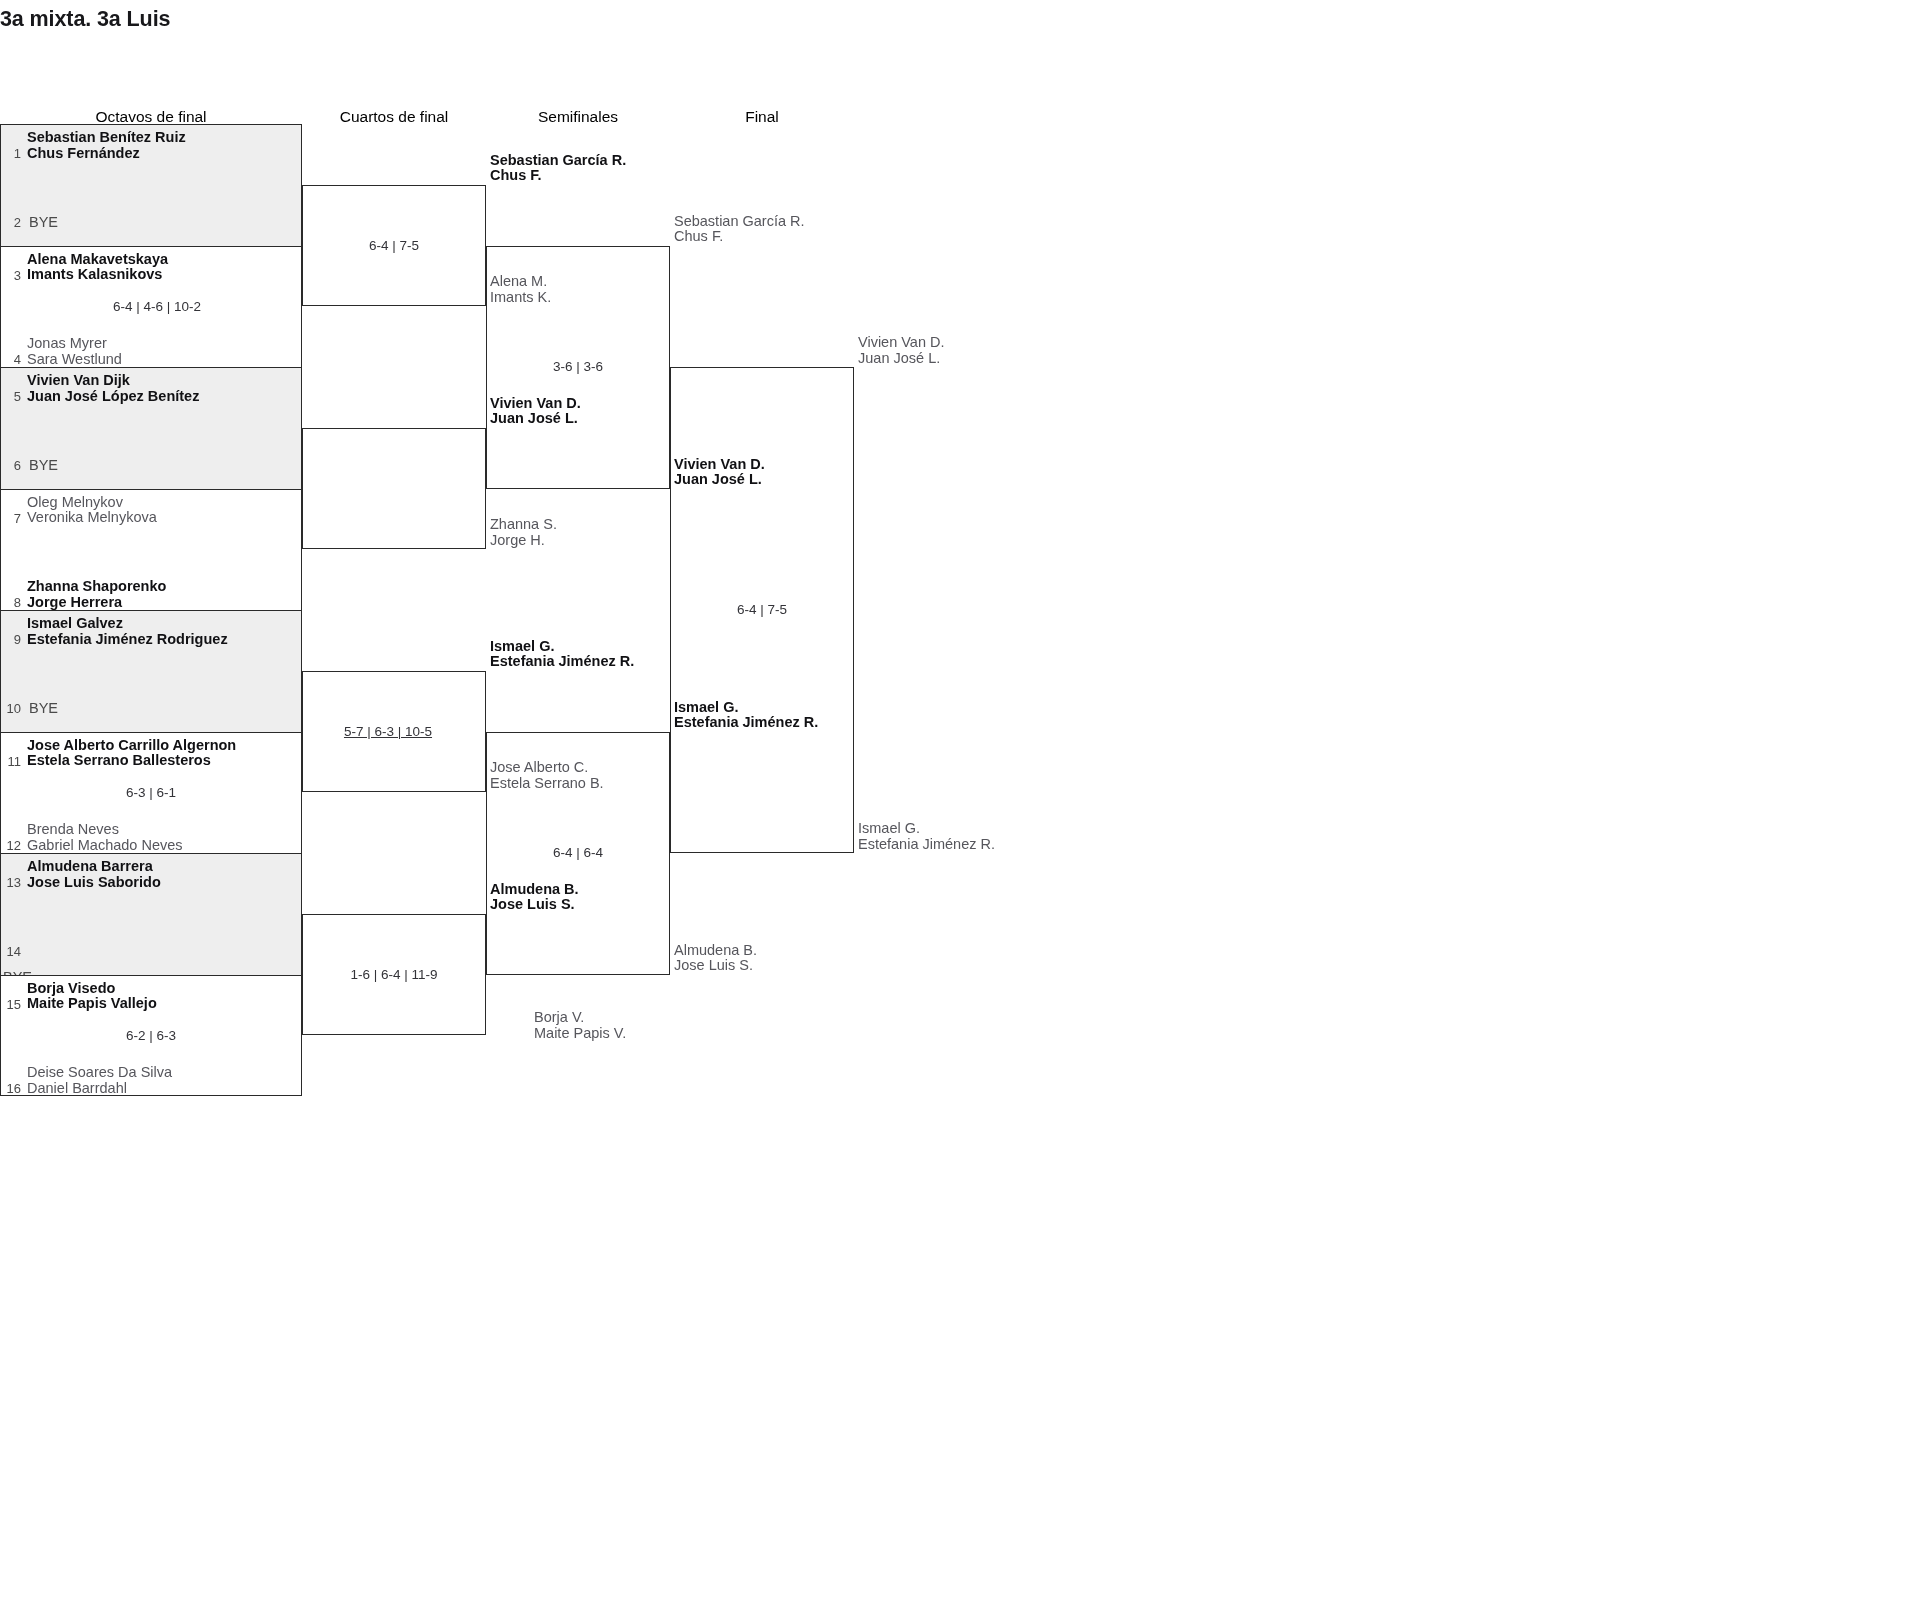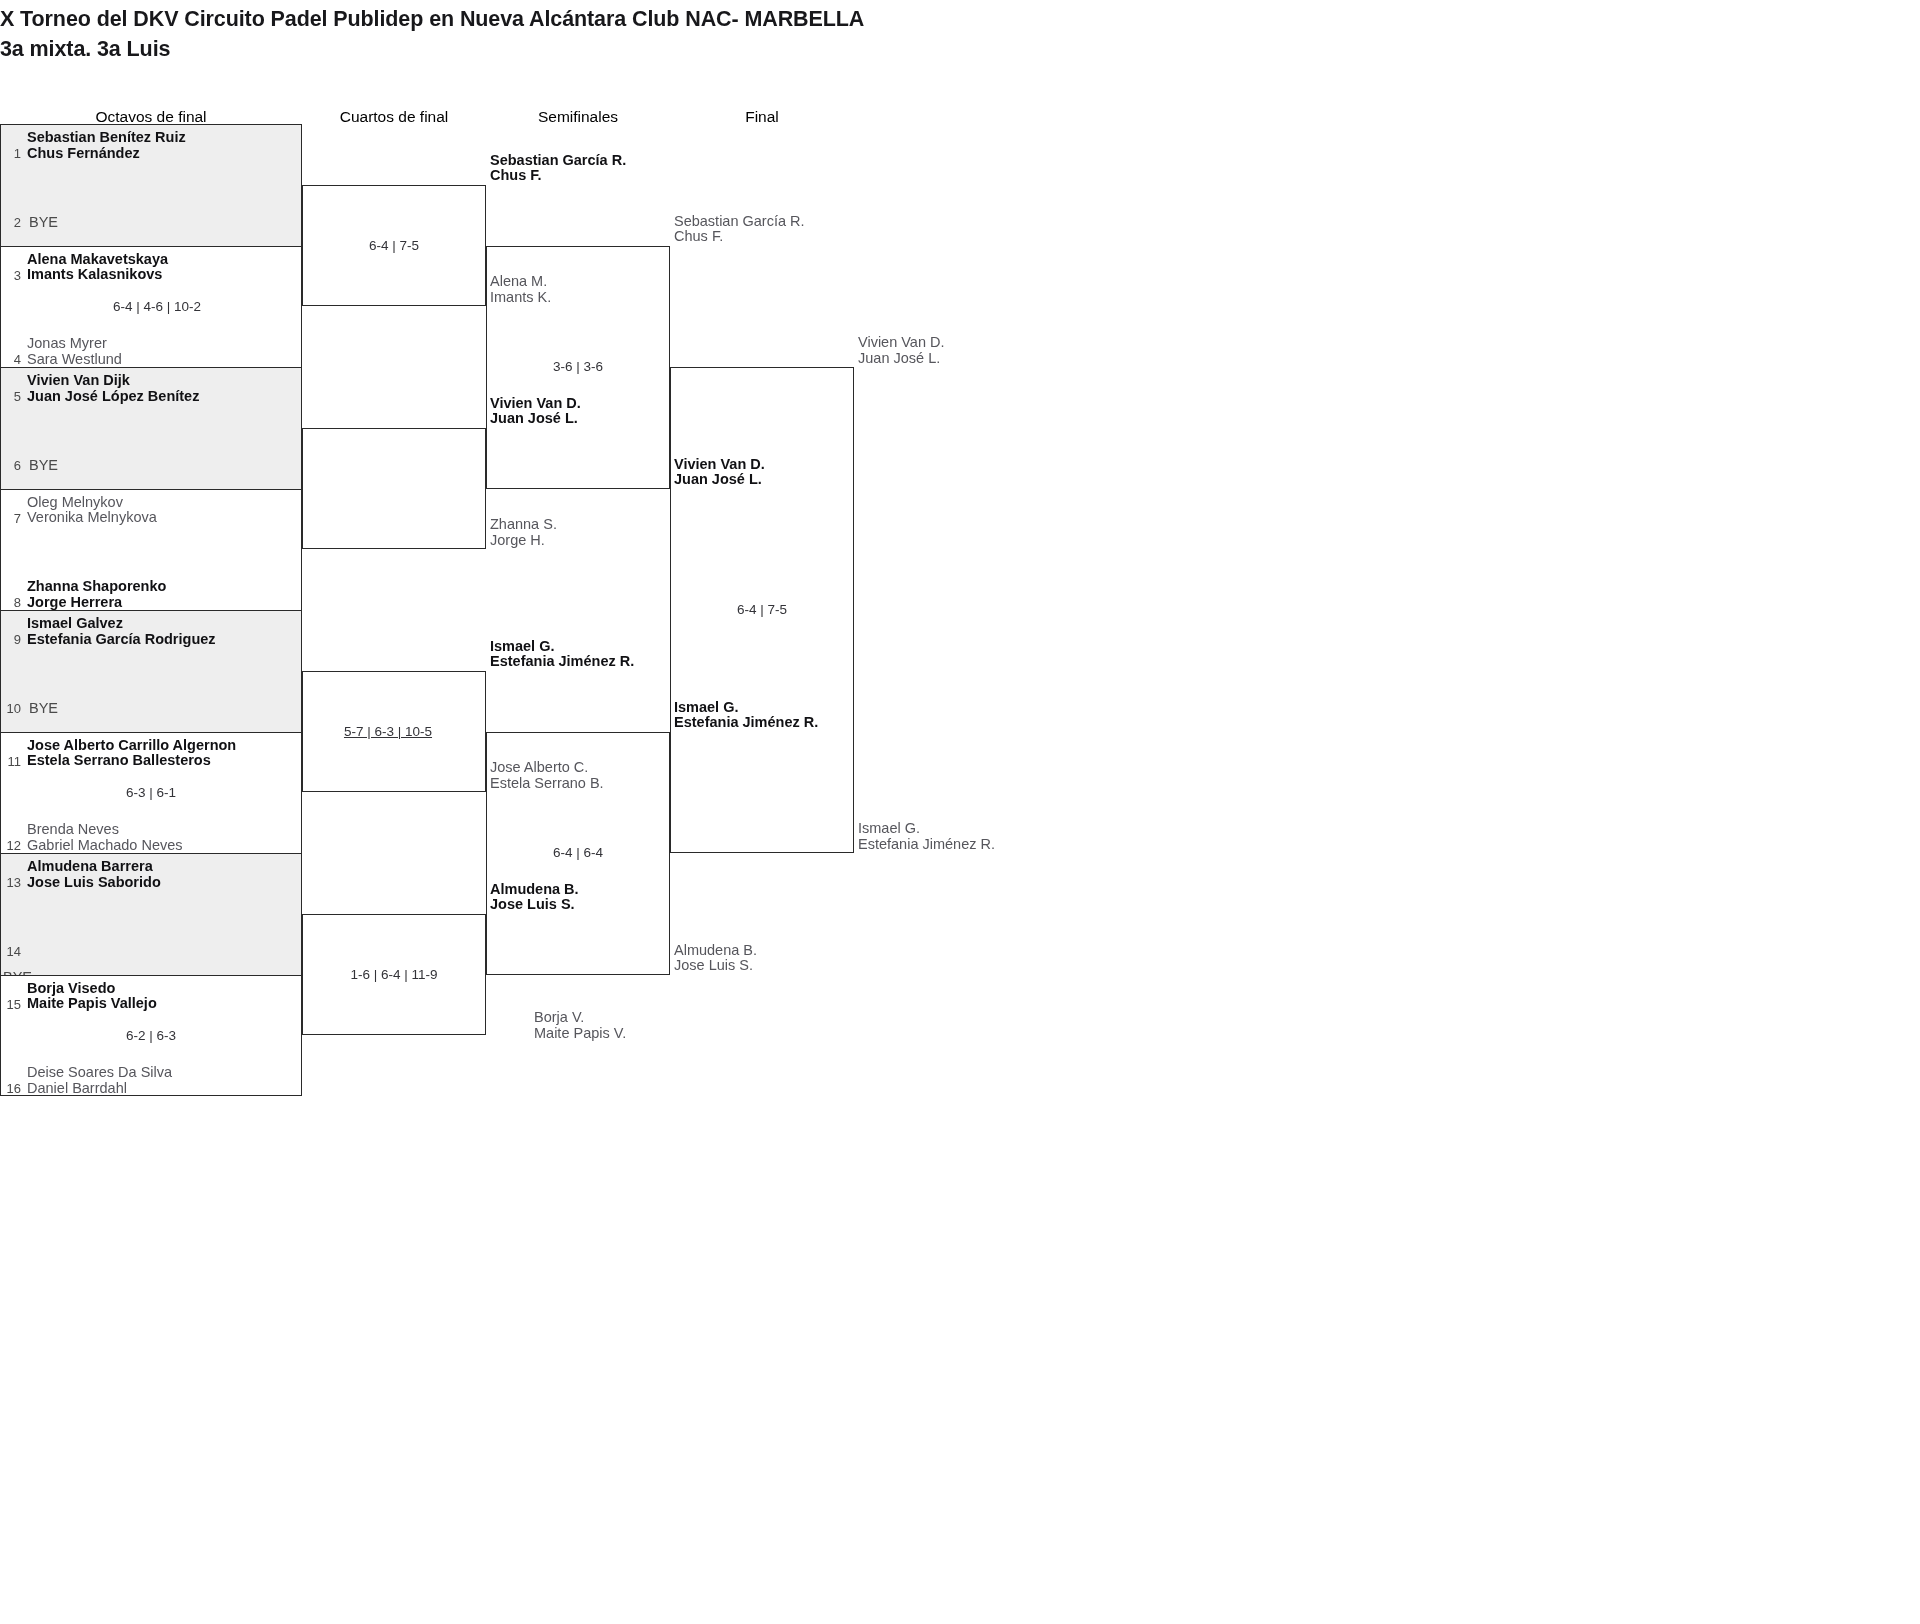--- a/index.html
+++ b/index.html
@@ -99,21 +99,20 @@
     white-space: nowrap;
   }
   .entry .nm { display: block; }
   .entry.win .nm { font-weight: 700; color: #111114; }
   .entry.lose .nm { font-weight: 400; color: #56565c; }
 </style>
 </head>
 <body>
 
 <div class="title-block">
-  <div class="title-line">X Torneo del DKV Circuito Padel Publidep en Nueva Alcántara Club NAC- MARBELLA</div>
   <div class="title-line">3a mixta. 3a Luis</div>
 </div>
 
 <div class="round-head" style="left:0px; top:108px; width:302px;">Octavos de final</div>
 <div class="round-head" style="left:302px; top:108px; width:184px;">Cuartos de final</div>
 <div class="round-head" style="left:486px; top:108px; width:184px;">Semifinales</div>
 <div class="round-head" style="left:670px; top:108px; width:184px;">Final</div>
 
 <div class="bracket" id="bracket">
     <div class="r1-block shaded" style="left: 0px; top: 124px; width: 302px; height: 121.5px;">
@@ -173,21 +172,21 @@
           <span class="nm">Zhanna Shaporenko</span>
           <span class="nm">Jorge Herrera</span>
         </div>
       </div>
     </div>
     <div class="r1-block shaded" style="left: 0px; top: 610px; width: 302px; height: 121.5px;">
       <div class="slot" style="top: 5px;">
         <div class="seed lowpos">9</div>
         <div class="names win">
           <span class="nm">Ismael Galvez</span>
-          <span class="nm">Estefania García Rodriguez</span>
+          <span class="nm">Estefania Jiménez Rodriguez</span>
         </div>
       </div>
       <div class="slot" style="top: 89.5px;">
         <div class="seed">10</div>
         <div class="bye">BYE</div>
       </div>
     </div>
     <div class="r1-block" style="left: 0px; top: 731.5px; width: 302px; height: 121.5px;">
       <div class="slot" style="top: 5px;">
         <div class="seed lowpos">11</div>

